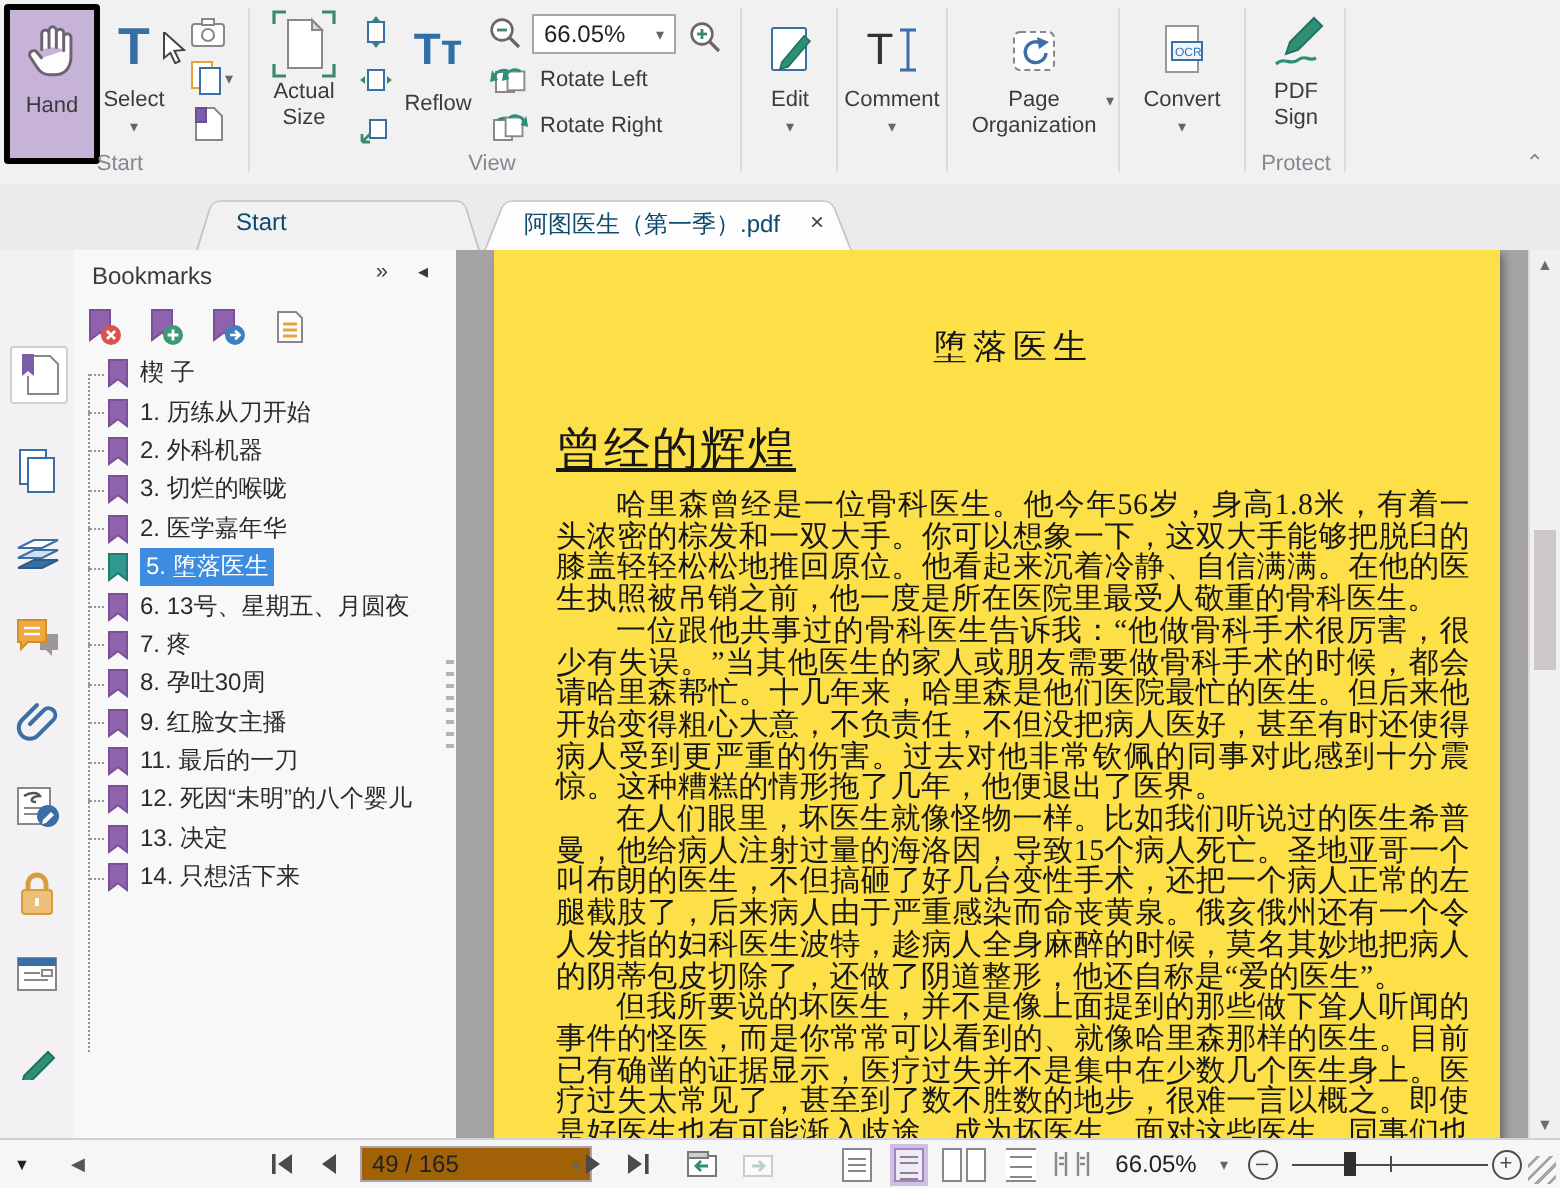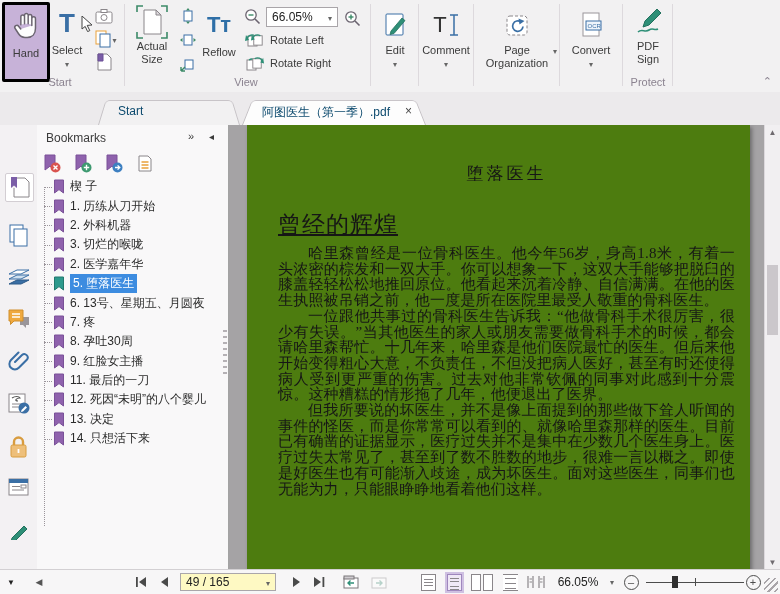--- a/index.html
+++ b/index.html
@@ -42,36 +42,36 @@
   .bm-row{height:19.4px;display:flex;align-items:center;white-space:nowrap;overflow:hidden;position:relative;padding-left:16px;}
   .bm-row::before{content:"";position:absolute;left:7px;top:50%;width:8px;border-top:1px dotted #9a949a;}
   #treeline{position:absolute;left:7px;top:10px;bottom:44px;width:0;border-left:1px dotted #9a949a;}
   .bm-label{font-size:12px;color:#2b2b2b;margin-left:5px;}
   .bm-label.sel{background:#3d8ce0;color:#fff;padding:1px 3px;}
   .grip-dots{position:absolute;right:1px;top:46%;width:4px;height:46px;
      background:repeating-linear-gradient(#b5b1b5 0 2px,transparent 2px 6px);}
 
   
   #docarea{position:absolute;left:229px;top:125px;right:15px;bottom:24px;background:#a5a3a5;overflow:hidden;}
-  #page{position:absolute;left:18px;top:0;width:503px;height:460px;background:#4d7c0f;box-shadow:2px 2px 4px rgba(0,0,0,.35);
+  #page{position:absolute;left:18px;top:0;width:503px;height:460px;background:#fde047;box-shadow:2px 2px 4px rgba(0,0,0,.35);
         font-family:"Liberation Serif","DejaVu Serif",serif;color:#161616;}
   #page .inner{position:absolute;left:31px;right:15px;top:0;}
   .doc-title{margin-top:37px;font-size:17px;text-align:center;letter-spacing:3px;}
   .doc-heading{margin-top:24px;font-size:23px;letter-spacing:1px;text-decoration:underline;}
   .doc-body p{margin:0;font-size:15px;line-height:15.7px;text-align:justify;text-indent:2em;letter-spacing:0.2px;}
 
   
   #vscroll{position:absolute;right:0;top:125px;width:15px;bottom:24px;background:#f1eff1;border-left:1px solid #dcd8dc;}
   #vscroll .arr{position:absolute;left:0;right:0;text-align:center;font-size:8px;color:#6f6a6f;}
   #vthumb{position:absolute;left:2px;right:2px;top:140px;height:70px;background:#cbc7cb;}
 
   
   #statusbar{position:absolute;left:0;right:0;bottom:0;height:24px;background:#f7f6f7;border-top:1px solid #d3d0d3;}
   .sb{position:absolute;top:0;height:24px;display:flex;align-items:center;justify-content:center;}
-  #pagebox{left:180px;width:96px;height:18px;top:3px;background:#fef9c3;border:1px solid #aaa6aa;
+  #pagebox{left:180px;width:116px;height:18px;top:3px;background:#a16207;border:1px solid #aaa6aa;
            font-size:12px;color:#222;justify-content:space-between;padding:0 5px;box-sizing:border-box;}
   .layout-ic{width:15px;height:17px;border:1px solid #8a868a;background:#fff;box-sizing:border-box;position:relative;}
   .layout-ic i{position:absolute;left:2px;right:2px;height:1px;background:#8a868a;}
   .layout-ic.active{outline:2px solid #cfc0e2;background:#efe8f6;border-color:#9f87bd;}
   #zoomtrack{position:absolute;left:646px;top:11.5px;width:98px;height:1.6px;background:#4c4c4c;}
   #zoomthumb{position:absolute;left:672px;top:6px;width:6px;height:12px;background:#2f2f2f;}
   #zoomtick{position:absolute;left:695px;top:8px;width:1px;height:8px;background:#4c4c4c;}
   .zcirc{width:15px;height:15px;border:1.4px solid #4c4c4c;border-radius:50%;box-sizing:border-box;
          display:flex;align-items:center;justify-content:center;font-size:11px;color:#4c4c4c;line-height:0;}
   #grip{position:absolute;right:2px;bottom:2px;width:14px;height:14px;
@@ -476,20 +476,21 @@
 </div>
 
 <div id="docarea">
   <div id="page">
     <div class="inner">
       <div class="doc-title">堕落医生</div>
       <div class="doc-heading">曾经的辉煌</div>
       <div class="doc-body" style="margin-top:6px;">
         <p>哈里森曾经是一位骨科医生。他今年56岁，身高1.8米，有着一头浓密的棕发和一双大手。你可以想象一下，这双大手能够把脱臼的膝盖轻轻松松地推回原位。他看起来沉着冷静、自信满满。在他的医生执照被吊销之前，他一度是所在医院里最受人敬重的骨科医生。</p>
         <p>一位跟他共事过的骨科医生告诉我：“他做骨科手术很厉害，很少有失误。”当其他医生的家人或朋友需要做骨科手术的时候，都会请哈里森帮忙。十几年来，哈里森是他们医院最忙的医生。但后来他开始变得粗心大意，不负责任，不但没把病人医好，甚至有时还使得病人受到更严重的伤害。过去对他非常钦佩的同事对此感到十分震惊。这种糟糕的情形拖了几年，他便退出了医界。</p>
+        <p>在人们眼里，坏医生就像怪物一样。比如我们听说过的医生希普曼，他给病人注射过量的海洛因，导致15个病人死亡。圣地亚哥一个叫布朗的医生，不但搞砸了好几台变性手术，还把一个病人正常的左腿截肢了，后来病人由于严重感染而命丧黄泉。俄亥俄州还有一个令人发指的妇科医生波特，趁病人全身麻醉的时候，莫名其妙地把病人的阴蒂包皮切除了，还做了阴道整形，他还自称是“爱的医生”。</p>
         <p>但我所要说的坏医生，并不是像上面提到的那些做下耸人听闻的事件的怪医，而是你常常可以看到的、就像哈里森那样的医生。目前已有确凿的证据显示，医疗过失并不是集中在少数几个医生身上。医疗过失太常见了，甚至到了数不胜数的地步，很难一言以概之。即使是好医生也有可能渐入歧途，成为坏医生。面对这些医生，同事们也无能为力，只能眼睁睁地看着他们这样。</p>
 
       </div>
     </div>
   </div>
 </div>
 
 <div id="vscroll">
   <span class="arr" style="top:3px;">▲</span>
   <div id="vthumb"></div>

